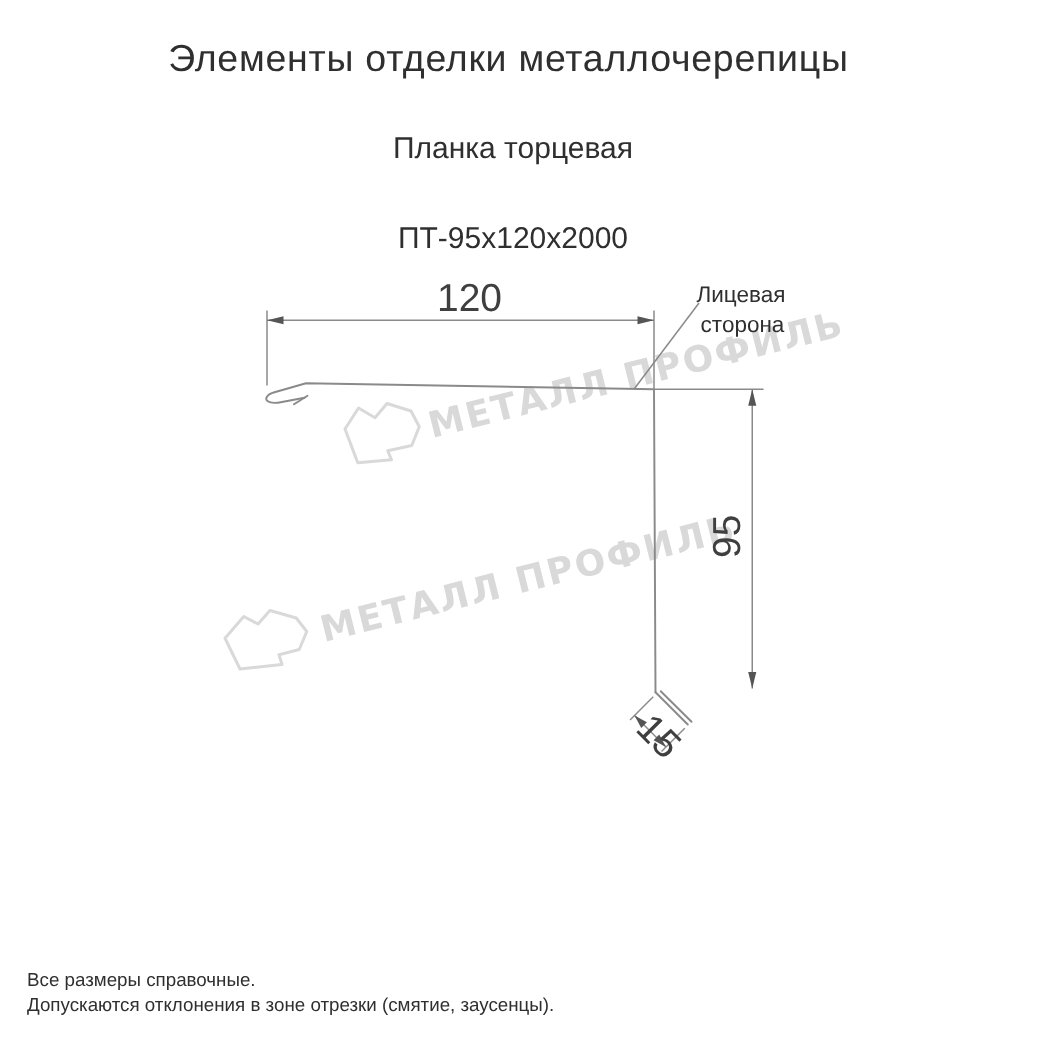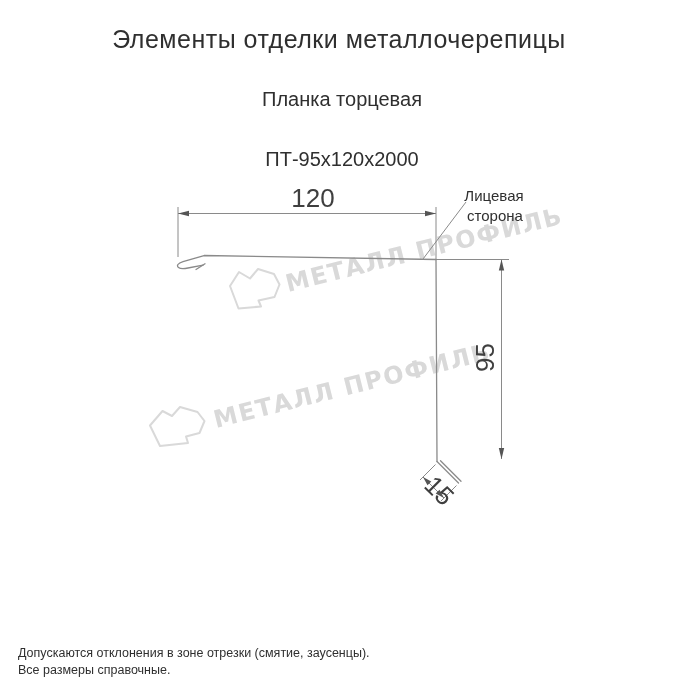--- a/index.html
+++ b/index.html
@@ -101,15 +101,15 @@
   </g>
 
   <g>
     <path class="dline" d="M 466,202 L 423,259"></path>
     <text class="label-text" x="494" y="201" text-anchor="middle">Лицевая</text>
     <text class="label-text" x="495" y="221" text-anchor="middle">сторона</text>
   </g>
 </svg>
 
 <div class="footer">
+  <div>Все размеры справочные.</div>
   <div>Допускаются отклонения в зоне отрезки (смятие, заусенцы).</div>
-  <div>Все размеры справочные.</div>
 </div>
 
 </body></html>

